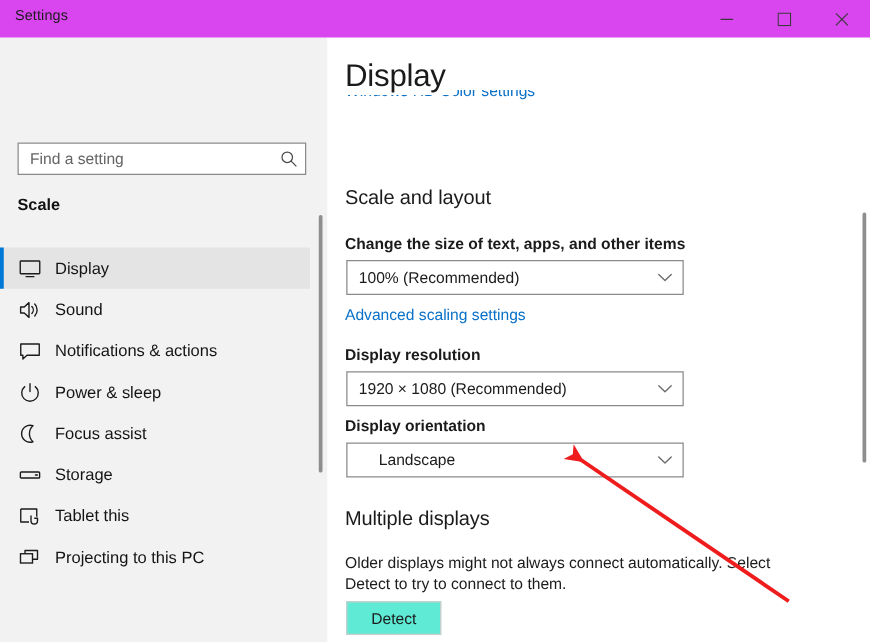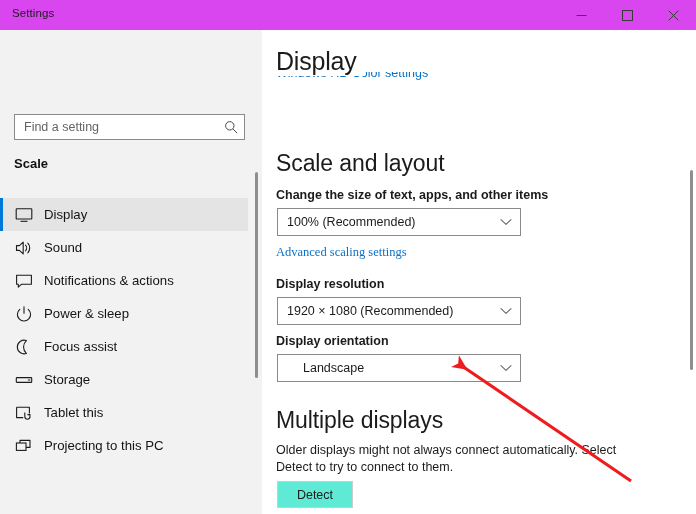--- a/index.html
+++ b/index.html
@@ -219,21 +219,21 @@
     color: #1b1b1b;
     letter-spacing: -0.2px;
     background: #ffffff;
     z-index: 10;
     padding-right: 8px;
   }
 
   .h2 {
     position: absolute;
     left: 14px;
-    font-size: 23px;
+    font-size: 16px;
     color: #1b1b1b;
     letter-spacing: -0.1px;
   }
   .lbl {
     position: absolute;
     left: 14px;
     font-size: 12.5px;
     color: #1b1b1b;
     font-weight: bold;
   }
@@ -249,21 +249,21 @@
     position: absolute;
     left: 14px;
     font-size: 12.5px;
     color: #0a71c8;
     cursor: default;
   }
 
   .combo {
     position: absolute;
     left: 15px;
-    width: 244px;
+    width: 270px;
     height: 28px;
     background: #ffffff;
     border: 1px solid #8a8a8a;
     display: flex;
     align-items: center;
     cursor: default;
   }
   .combo-val {
     flex: 1;
     font-size: 12.5px;
@@ -458,21 +458,21 @@
 
     <div class="combo" style="top:178px;">
       <span class="combo-val">100% (Recommended)</span>
       <span class="combo-chev">
         <svg width="12" height="8" viewBox="0 0 12 8" aria-hidden="true">
           <path d="M1 1.6 L6 6.4 L11 1.6" fill="none" stroke="#6b6b6b" stroke-width="1.1" stroke-linecap="round" stroke-linejoin="round"></path>
         </svg>
       </span>
     </div>
 
-    <div class="link" style="top:215px;font-family:Liberation Serif, serif;">Advanced scaling settings</div>
+    <div class="link" style="top:215px;">Advanced scaling settings</div>
 
     <div class="lbl" style="top:247px;">Display resolution</div>
 
     <div class="combo" style="top:267px;">
       <span class="combo-val">1920 × 1080 (Recommended)</span>
       <span class="combo-chev">
         <svg width="12" height="8" viewBox="0 0 12 8" aria-hidden="true">
           <path d="M1 1.6 L6 6.4 L11 1.6" fill="none" stroke="#6b6b6b" stroke-width="1.1" stroke-linecap="round" stroke-linejoin="round"></path>
         </svg>
       </span>

